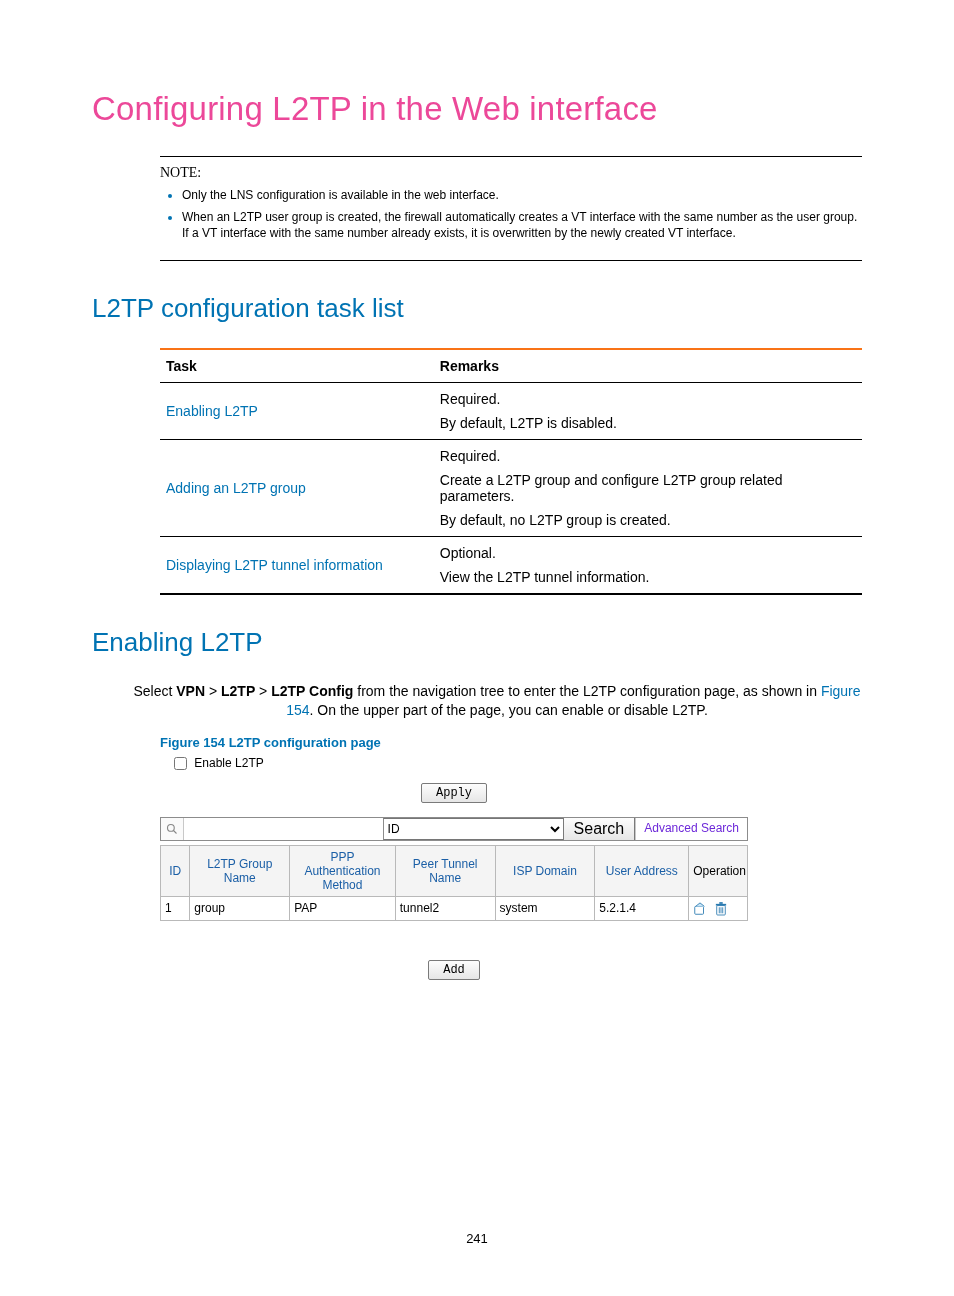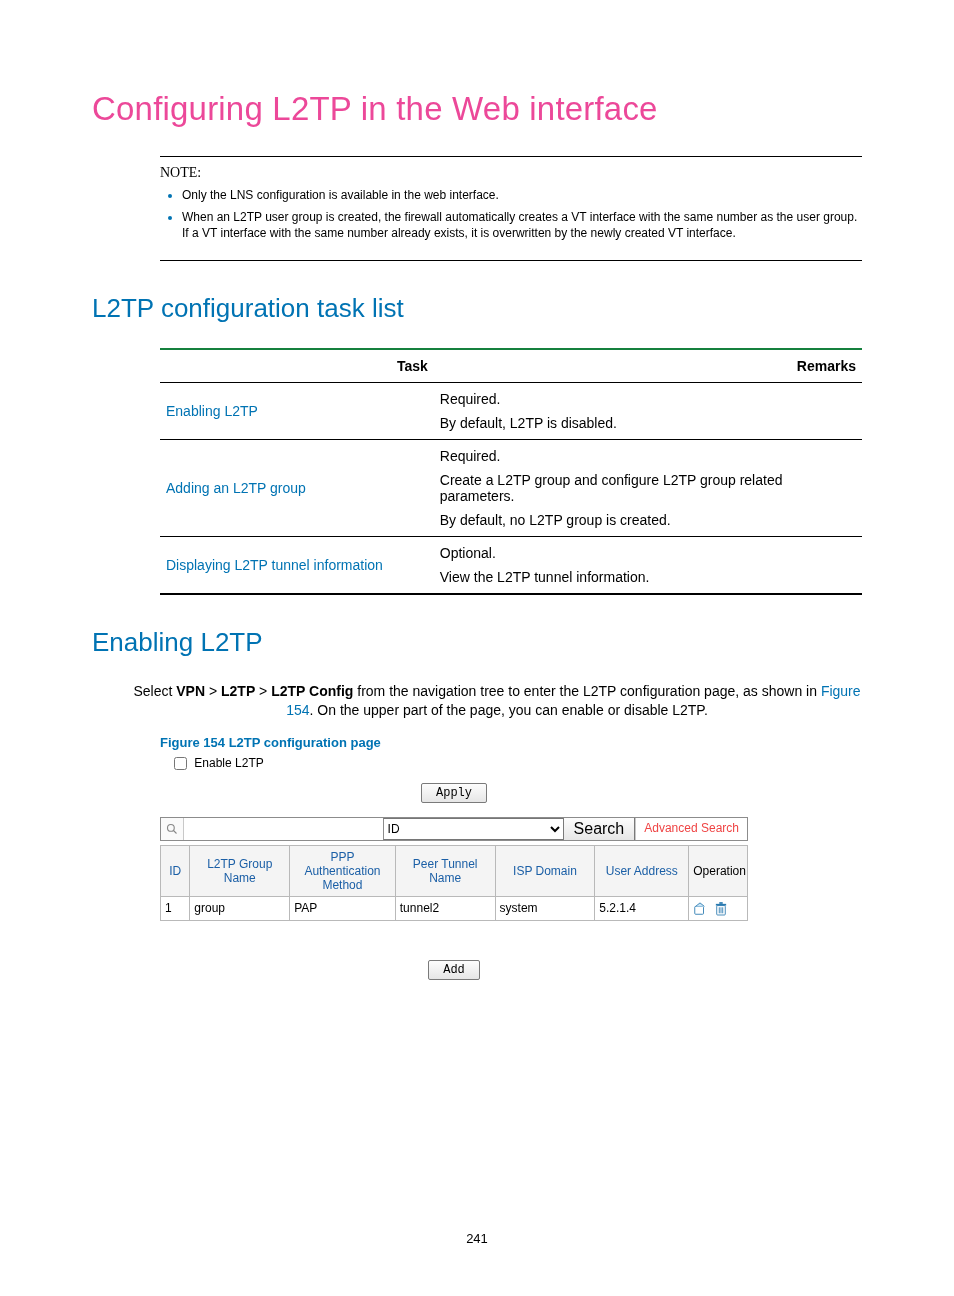--- a/index.html
+++ b/index.html
@@ -63,23 +63,23 @@
   .task-table-wrap {
     margin-left: 68px;
   }
   table.task-table {
     border-collapse: collapse;
     width: 100%;
     font-family: "Futura", "Century Gothic", Arial, sans-serif;
     font-size: 14px;
   }
   table.task-table th {
-    text-align: right;
+    text-align: left;
     font-weight: 700;
-    border-top: 2px solid #15803d;
+    border-top: 2px solid #f97316;
     border-bottom: 1px solid #000;
     padding: 8px 6px;
   }
   table.task-table td {
     border-bottom: 1px solid #000;
     padding: 4px 6px;
     vertical-align: middle;
     font-weight: 300;
   }
   .cell-link {
@@ -177,21 +177,21 @@
   .search-bar .srch-btn {
     border: 1px solid #7a7a7a;
     border-top: none;
     border-bottom: none;
     background: linear-gradient(#fdfdfd, #e6e6e6);
     padding: 0 10px;
     font-size: 16px;
     cursor: pointer;
   }
   .search-bar .adv {
-    color: #ef4444;
+    color: #6d28d9;
     padding: 3px 8px;
     border-left: 1px solid #c8c8c8;
     cursor: pointer;
     white-space: nowrap;
   }
   table.grid {
     border-collapse: collapse;
     width: 100%;
     table-layout: fixed;
   }

